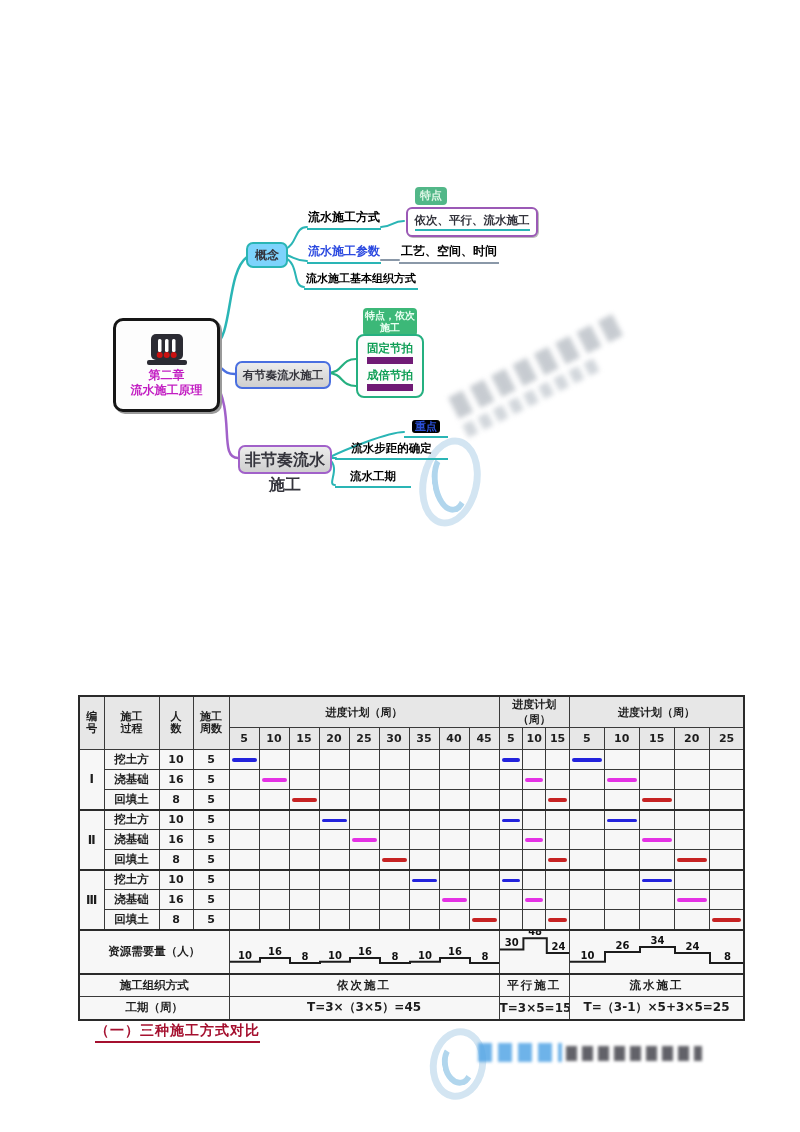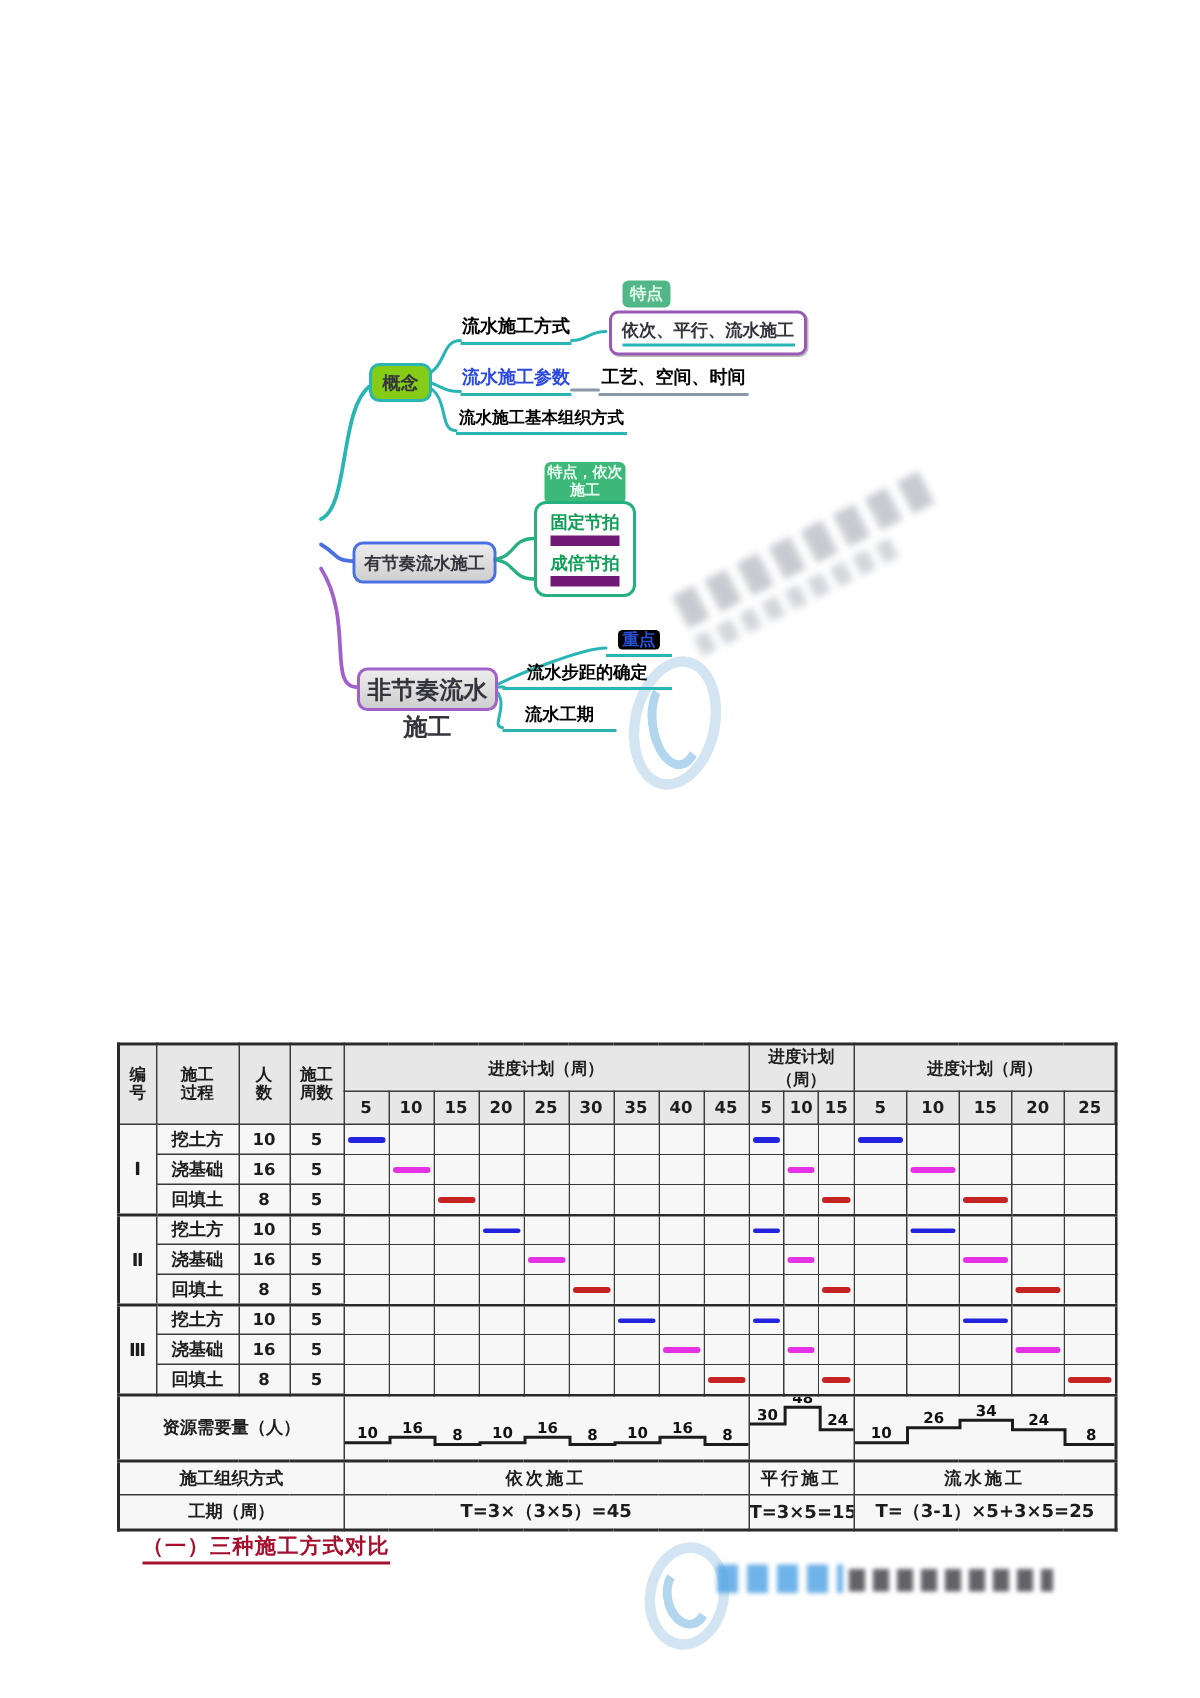--- a/index.html
+++ b/index.html
@@ -10,21 +10,21 @@
          color:#f07d1e;letter-spacing:1.5px;text-shadow:0.5px 0.5px 0 #f07d1e;}
   
   .mm-lines{position:absolute;left:0;top:0;pointer-events:none;}
   .mm-root{position:absolute;left:113px;top:318px;width:101px;height:88px;border:3.5px solid #161616;
            border-radius:10px;background:#fdfdfd;box-shadow:2px 2px 0 #9a9a9a;
            display:flex;flex-direction:column;align-items:center;justify-content:center;gap:1px;}
   .mm-root-line{font-size:12px;font-weight:bold;color:#c21ec2;line-height:14px;}
   .mm-node{position:absolute;font-weight:bold;color:#34343c;text-align:center;border-radius:7px;
            background:linear-gradient(180deg,#ececec,#cfcfcf);}
   .concept{left:246px;top:242px;width:38px;height:22px;line-height:22px;border:2px solid #2ab5b5;
-           font-size:12px;background:#84cc16;}
+           font-size:12px;background:#7dd3fc;}
   .rhythmic{left:235px;top:361px;width:92px;height:24px;line-height:24px;border:2.5px solid #4a6fe0;font-size:11.5px;}
   .nonrhythmic{left:238px;top:445px;width:90px;height:25px;line-height:25px;border:2.5px solid #a161c9;font-size:16px;}
   .mm-label{position:absolute;font-weight:bold;color:#000000;text-align:center;
             border-bottom:2.5px solid #2ab5b5;padding-bottom:2px;}
   .b1{left:307px;top:209px;width:74px;font-size:12px;}
   .b2{left:307px;top:243px;width:74px;font-size:12px;color:#2b49e0;}
   .b2v{left:399px;top:243px;width:100px;font-size:12px;border-bottom-color:#8a98a8;}
   .b3{left:304px;top:271px;width:114px;font-size:11px;}
   .n1{left:335px;top:441px;width:113px;font-size:11.5px;}
   .n2{left:335px;top:469px;width:76px;font-size:11.5px;}
@@ -107,20 +107,34 @@
   </svg>
 
   <div class="wm-diag">
     <div class="l1"></div>
       <div class="l2"></div>
   </div>
   <div class="wm-ring ring-mid"></div>
   <div class="blob" style="left:225px;top:745px;width:90px;height:90px;"></div>
   <div class="blob" style="left:500px;top:860px;width:80px;height:80px;"></div>
 
+  <div class="mm-root">
+    <svg width="44" height="34" viewBox="0 0 44 34">
+      <rect x="6" y="1" width="32" height="26" rx="5" fill="#2b2b33"></rect>
+      <rect x="13" y="6" width="3.5" height="13" rx="1.5" fill="#ffffff"></rect>
+      <rect x="20" y="6" width="3.5" height="13" rx="1.5" fill="#ffffff"></rect>
+      <rect x="27" y="6" width="3.5" height="13" rx="1.5" fill="#ffffff"></rect>
+      <circle cx="14.7" cy="22" r="3" fill="#cc1111"></circle>
+      <circle cx="21.7" cy="22" r="3" fill="#cc1111"></circle>
+      <circle cx="28.7" cy="22" r="3" fill="#cc1111"></circle>
+      <rect x="2" y="27" width="40" height="5" rx="2" fill="#2b2b33"></rect>
+    </svg>
+    <div class="mm-root-line">第二章</div>
+    <div class="mm-root-line">流水施工原理</div>
+  </div>
 
   <div class="mm-node concept">概念</div>
 
   <div class="mm-label b1">流水施工方式</div>
   <div class="mm-tag t1">特点</div>
   <div class="mm-box">
     <span>依次、平行、流水施工</span>
   </div>
 
   <div class="mm-label b2">流水施工参数</div>

